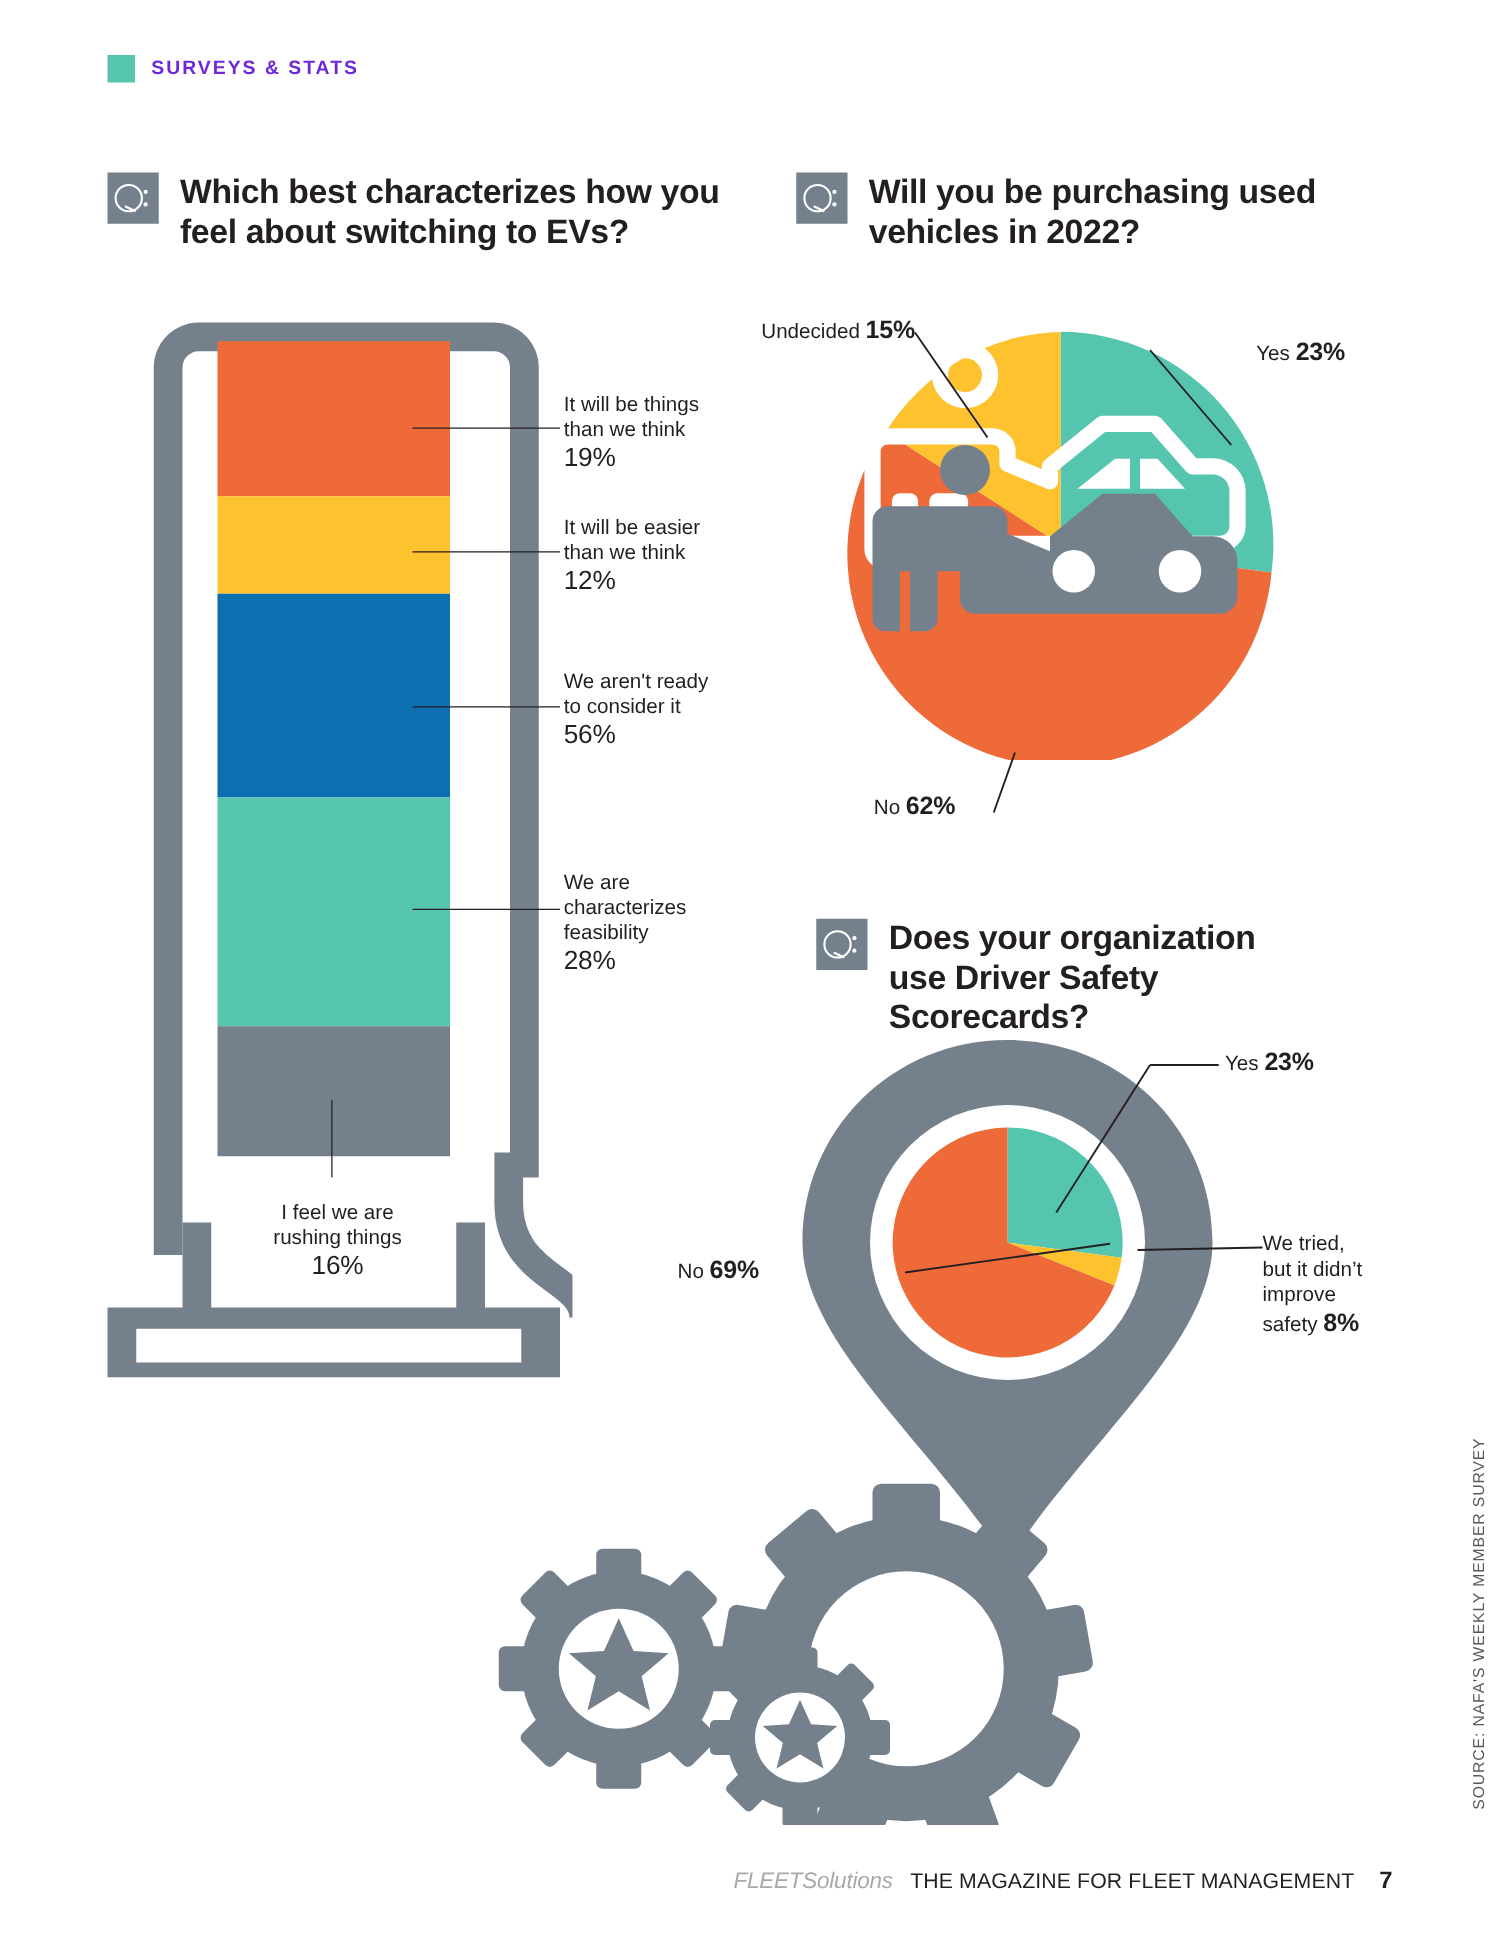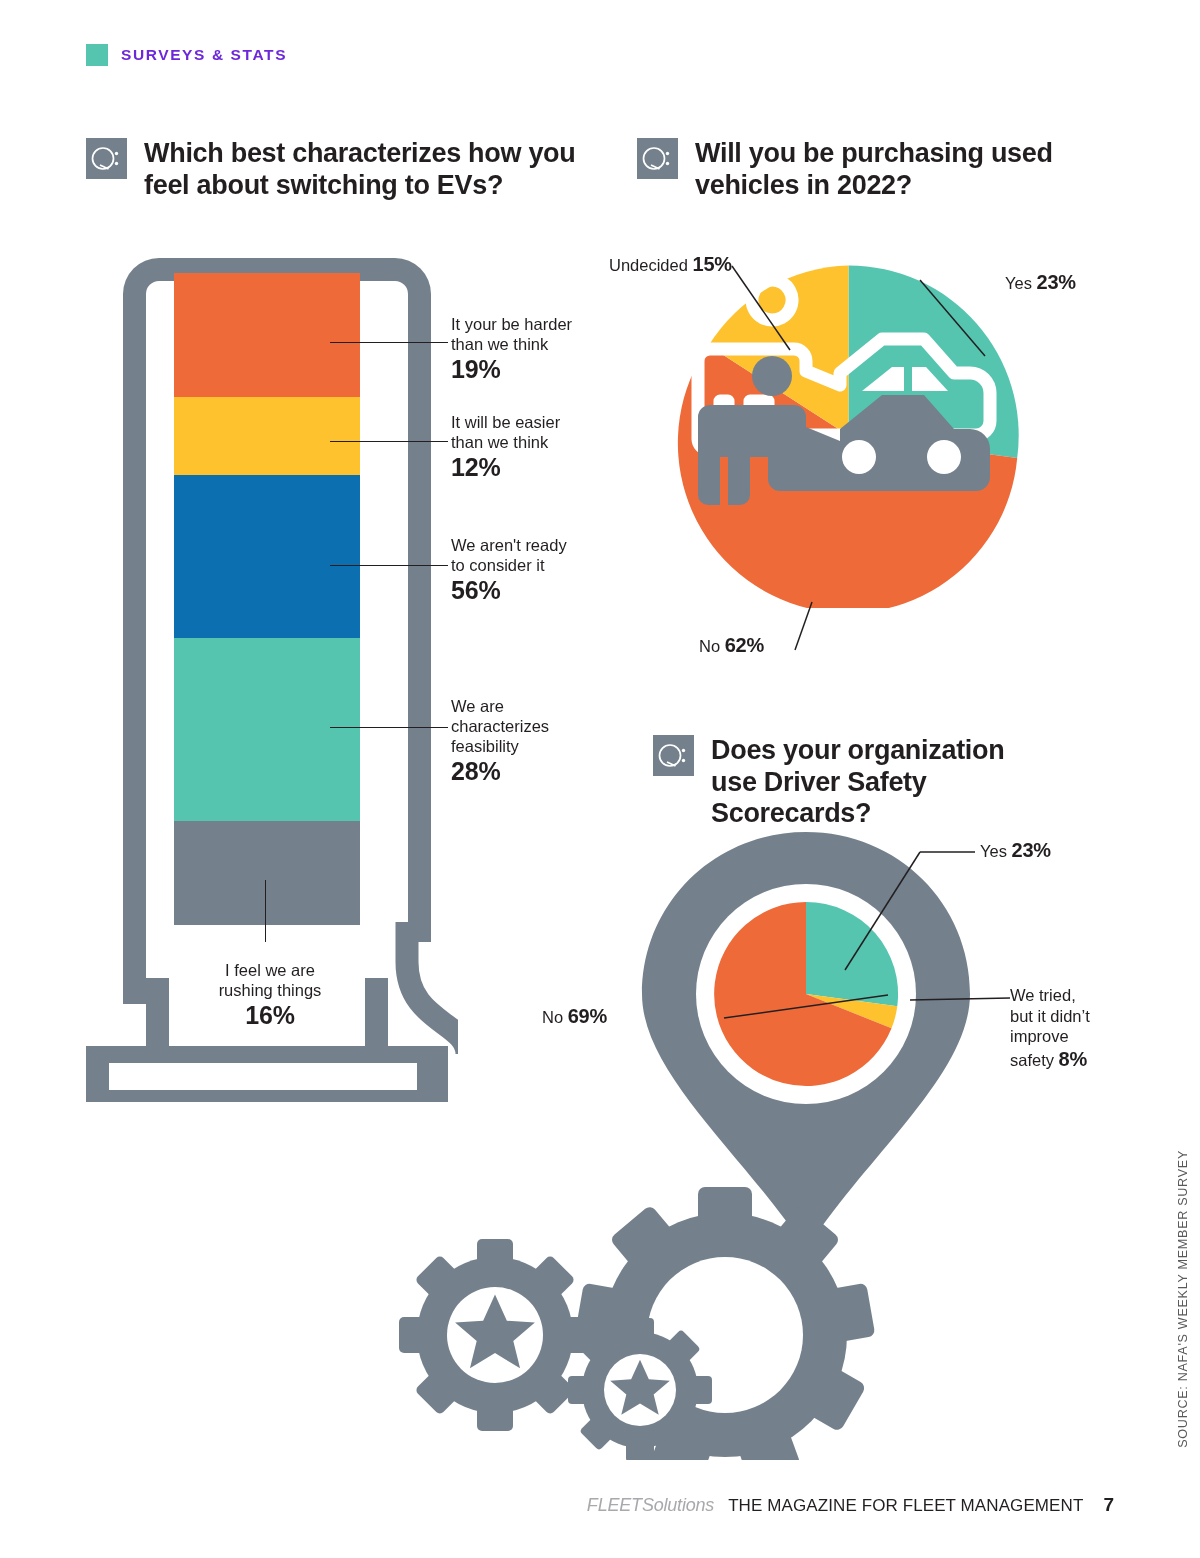--- a/index.html
+++ b/index.html
@@ -19,21 +19,21 @@
   .qtitle{font-size:27px;font-weight:bold;line-height:1.17;letter-spacing:-0.3px;color:#231f20;}
 
   #q1{left:86px;top:138px;width:520px;}
   #q2{left:637px;top:138px;width:430px;}
   #q3{left:637px;top:735px;width:400px;padding-left:16px;}
 
   
   #battery{left:78px;top:222px;width:380px;height:880px;}
   .seg{position:absolute;left:96px;width:186px;}
   .callout{position:absolute;font-size:16.5px;line-height:1.22;color:#231f20;}
-  .callout b{font-size:25px;font-weight:bold;letter-spacing:-0.2px;}
+  .callout b{font-size:21px;font-weight:normal;letter-spacing:-0.2px;}
   .lead{position:absolute;background:#231f20;}
   .lead.h{height:1.4px;}
   .lead.v{width:1.4px;}
 
   
   #pie1{left:676px;top:263px;width:345px;height:345px;}
   .lbl{position:absolute;font-size:16.5px;color:#231f20;line-height:1.25;}
   .lbl b{font-size:20px;font-weight:bold;letter-spacing:-0.2px;}
 
   
@@ -111,21 +111,21 @@
   
   <div class="seg" style="top:51px;height:124px;background:#ee6a39;"></div>
   <div class="seg" style="top:175px;height:78px;background:#fdc22e;"></div>
   <div class="seg" style="top:253px;height:163px;background:#0c6fb0;"></div>
   <div class="seg" style="top:416px;height:183px;background:#55c5b0;"></div>
   <div class="seg" style="top:599px;height:104px;background:#74818c;"></div>
 </div>
 
 <div class="abs lead h" style="left:330px;top:342px;width:118px;"></div>
 <div class="abs callout" style="left:451px;top:314px;width:150px;">
-  <span>It your be harder</span><br>
+  <span>It will be things</span><br>
   <span>than we think</span><br>
   <b>19%</b>
 </div>
 
 <div class="abs lead h" style="left:330px;top:441px;width:118px;"></div>
 <div class="abs callout" style="left:451px;top:412px;width:150px;">
   <span>It will be easier</span><br>
   <span>than we think</span><br>
   <b>12%</b>
 </div>

